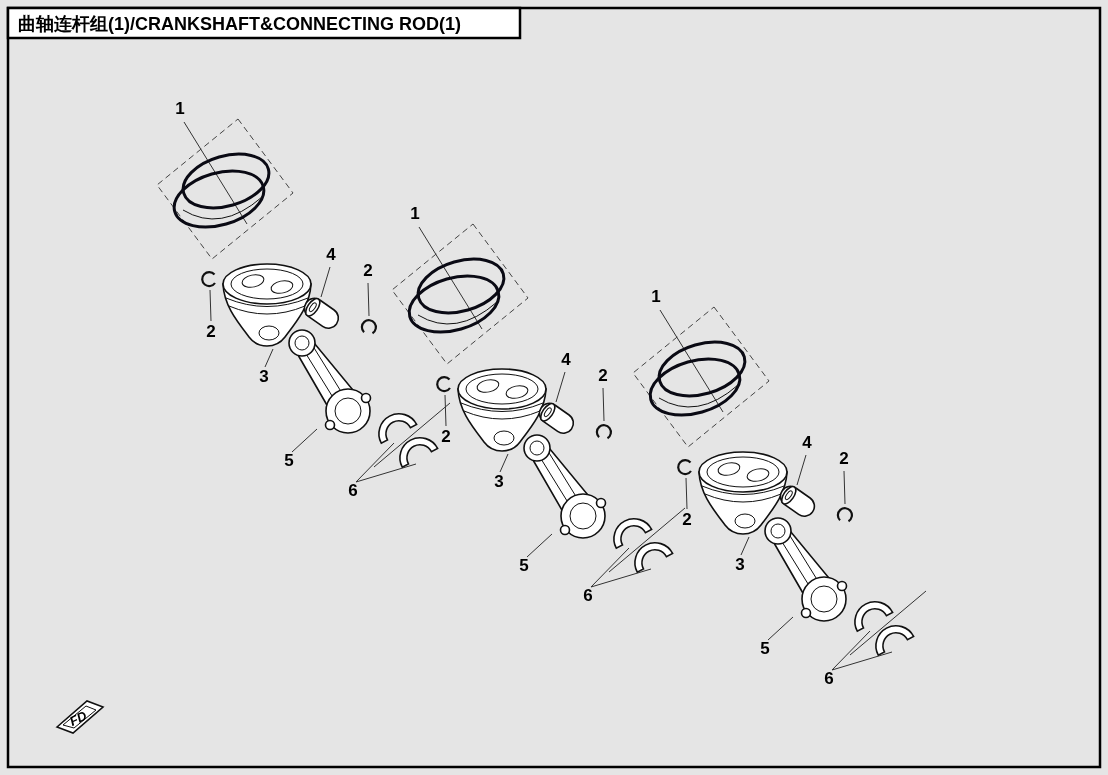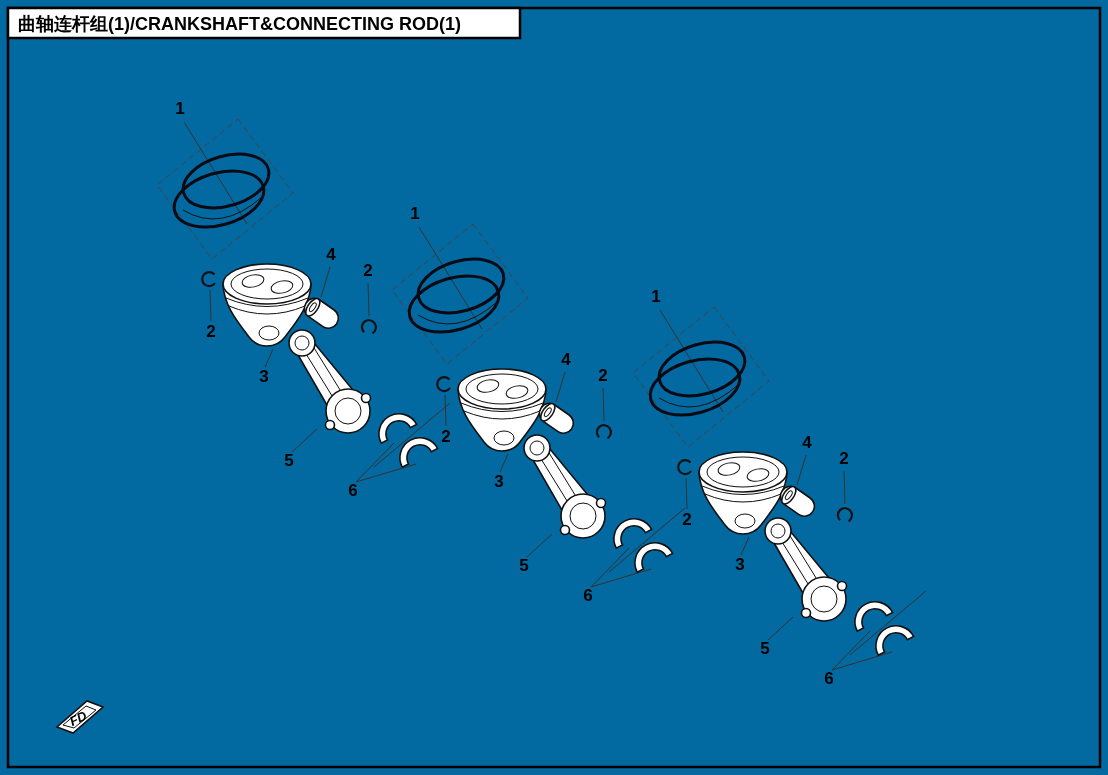--- a/index.html
+++ b/index.html
@@ -1,17 +1,17 @@
 <!DOCTYPE html>
 <html><head>
 <meta charset="utf-8">
 <style>
   html,body{margin:0;padding:0;background:#fff;}
   .page{
-    width:1108px;height:775px;position:relative;background:#0369a1;
+    width:1108px;height:775px;position:relative;background:#e5e5e5;
     font-family:"Liberation Sans",sans-serif;overflow:hidden;
   }
   svg{display:block;}
   .frame{fill:none;stroke:#000;stroke-width:2.5;}
   .titlebox{fill:#fff;stroke:#000;stroke-width:2.5;}
   .title-text{font-family:"Liberation Sans",sans-serif;font-weight:bold;font-size:18px;fill:#000;}
   .callout{font-family:"Liberation Sans",sans-serif;font-weight:bold;font-size:17px;fill:#000;text-anchor:middle;}
   .leader{stroke:#333;stroke-width:1;}
   .dashedbox{fill:none;stroke:#444;stroke-width:1;stroke-dasharray:6 4;}
   .ring{fill:none;stroke:#0a0a14;stroke-width:3;}

